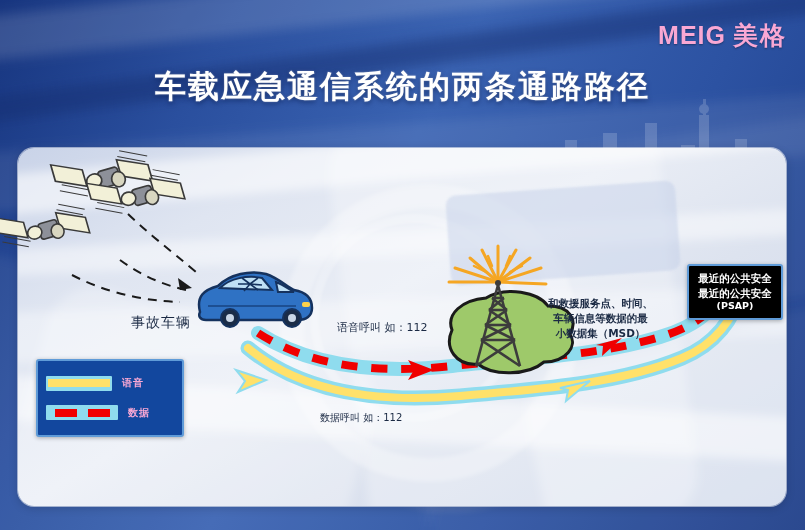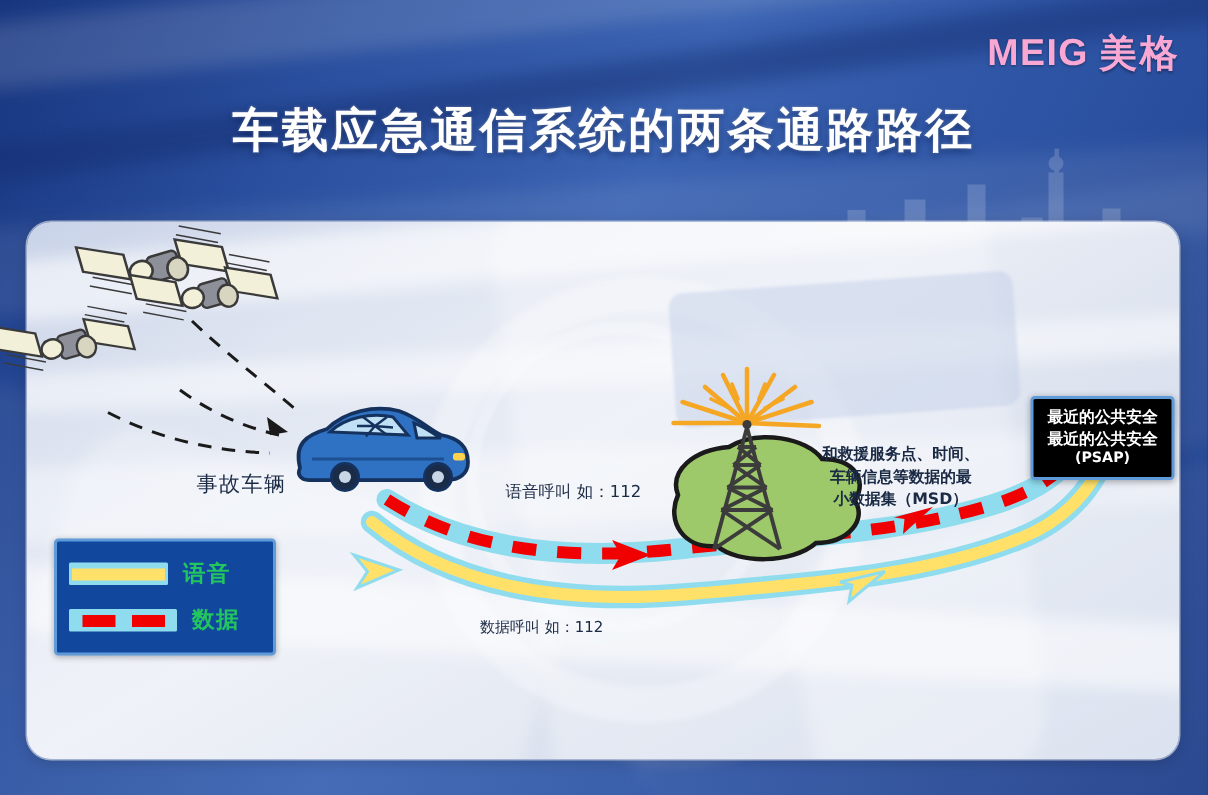--- a/index.html
+++ b/index.html
@@ -103,21 +103,21 @@
     background:#12479e;border:2px solid #5f9bd8;border-radius:3px;
     display:flex;flex-direction:column;justify-content:space-evenly;
     box-shadow:0 1px 4px rgba(0,0,0,.3);
   }
   .lrow{display:flex;align-items:center;padding:0 8px;gap:10px;}
   .swatch{width:66px;height:15px;background:#8fdcee;border-radius:1px;display:flex;align-items:center;}
   .swatch-voice{justify-content:center;}
   .bar-yellow{width:62px;height:8px;background:#ffe16a;}
   .swatch-data{justify-content:space-around;padding:0 3px;}
   .dash{width:22px;height:8px;background:#f00000;}
-  .ltxt{color:#22c55e;font-size:15px;font-weight:bold;letter-spacing:1px;}
+  .ltxt{color:#f9a8d4;font-size:10px;font-weight:bold;letter-spacing:1px;}
 </style>
 </head>
 <body>
 
 <div class="stage">
 
   <div class="bg-base">
     <div class="bg-streak s1"></div>
     <div class="bg-streak s2"></div>
     <div class="bg-streak s3"></div>

